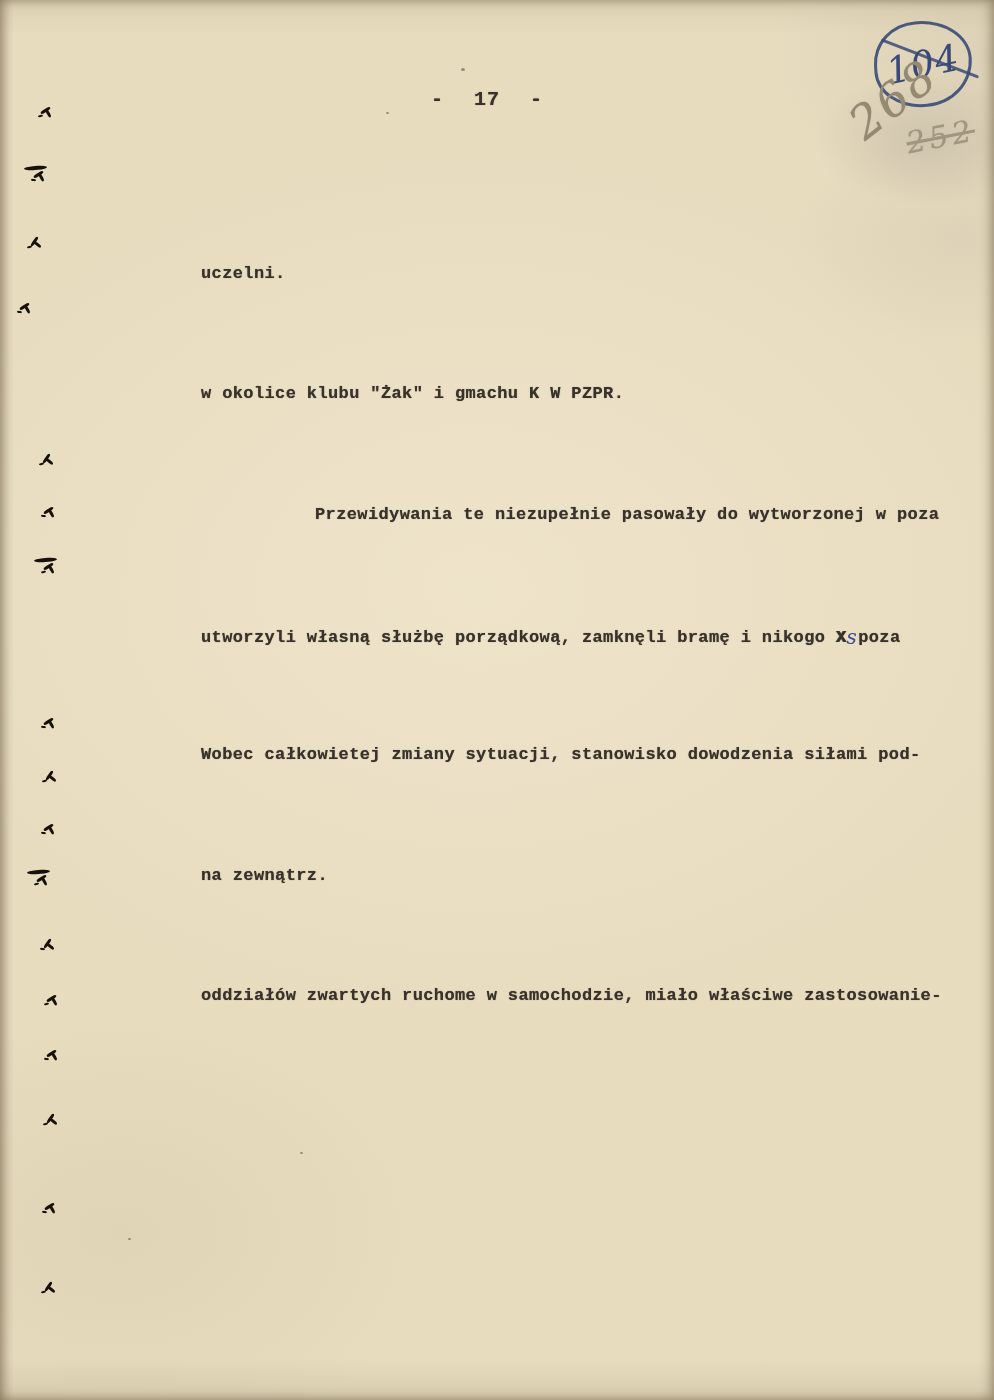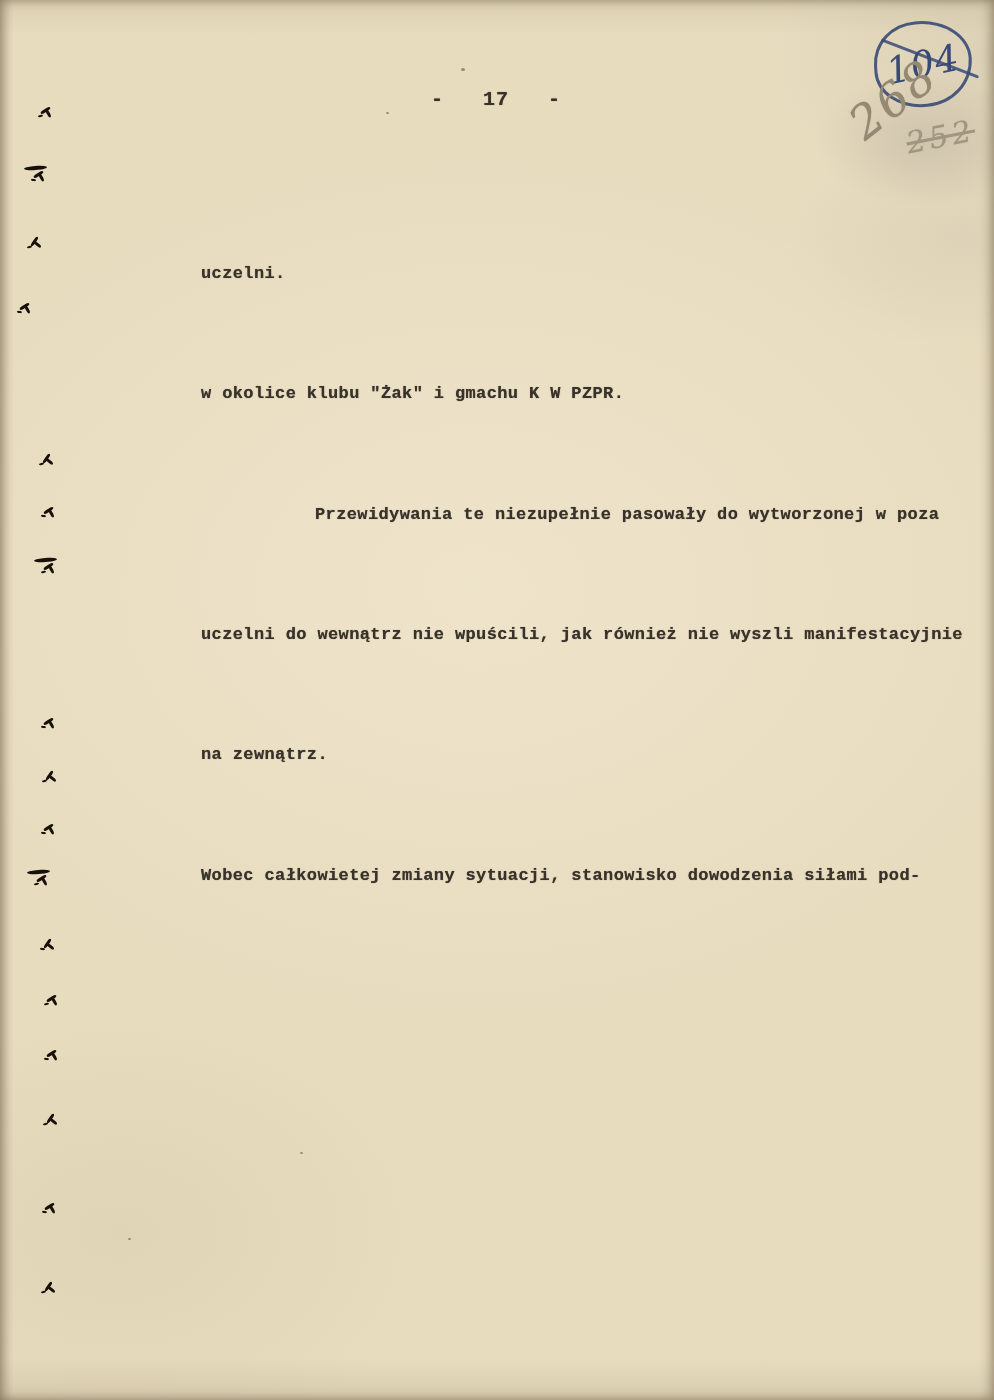--- a/index.html
+++ b/index.html
@@ -24,21 +24,21 @@
     box-shadow:inset 4px 0 9px rgba(90,74,46,0.22), inset -3px 0 7px rgba(90,74,46,0.16),
                inset 0 4px 8px rgba(90,74,46,0.12), inset 0 -4px 10px rgba(90,74,46,0.16);
   }
   
   .typed{color:#38322a;font-weight:700;text-shadow:0 0 0.9px rgba(56,50,42,0.75);}
   .page-header{
     position:absolute;top:88px;left:428px;display:flex;align-items:flex-start;
     font-size:20px;letter-spacing:1px;
   }
   .page-header .dash{margin:0 3px;}
-  .page-header .num{margin:0 36px;}
+  .page-header .num{margin:0 27px;}
   .body-text{
     position:absolute;left:201px;top:174px;width:793px;
     font-size:17px;line-height:40.1px;letter-spacing:0.38px;white-space:pre;
   }
   .line{height:40.1px;}
   .line.indent{padding-left:114px;}
   .struck{
     position:relative;display:inline-block;font-weight:700;
     text-shadow:0.8px 0 0 rgba(56,50,42,0.9), -0.6px 0.3px 0 rgba(56,50,42,0.7);
   }
@@ -95,23 +95,24 @@
     <span class="val">104</span>
   </div>
   <div class="circle-strike"></div>
   <div class="pencil-268">268</div>
   <div class="pencil-252">252</div>
 
   <div class="body-text typed">
     <div class="line">uczelni.</div>
     <div class="line">w okolice klubu "Żak" i gmachu K W PZPR.</div>
     <div class="line indent">Przewidywania te niezupełnie pasowały do wytworzonej w poza</div>
-    <div class="line">uczelni do wewnątrz nie wpuścili, jak również nie wyszli manifestacyjnie</div>
+    <div class="line"><span>utworzyli własną służbę porządkową, zamknęli bramę i nikogo </span><span class="struck">X</span><span class="pen-insert">s</span><span>poza</span></div>
+    <div class="line">Wobec całkowietej zmiany sytuacji, stanowisko dowodzenia siłami pod-</div>
     <div class="line">na zewnątrz.</div>
-    <div class="line">Wobec całkowietej zmiany sytuacji, stanowisko dowodzenia siłami pod-</div>
+    <div class="line">oddziałów zwartych ruchome w samochodzie, miało właściwe zastosowanie-</div>
     
     
     
     
     
     
     
     
     
     

